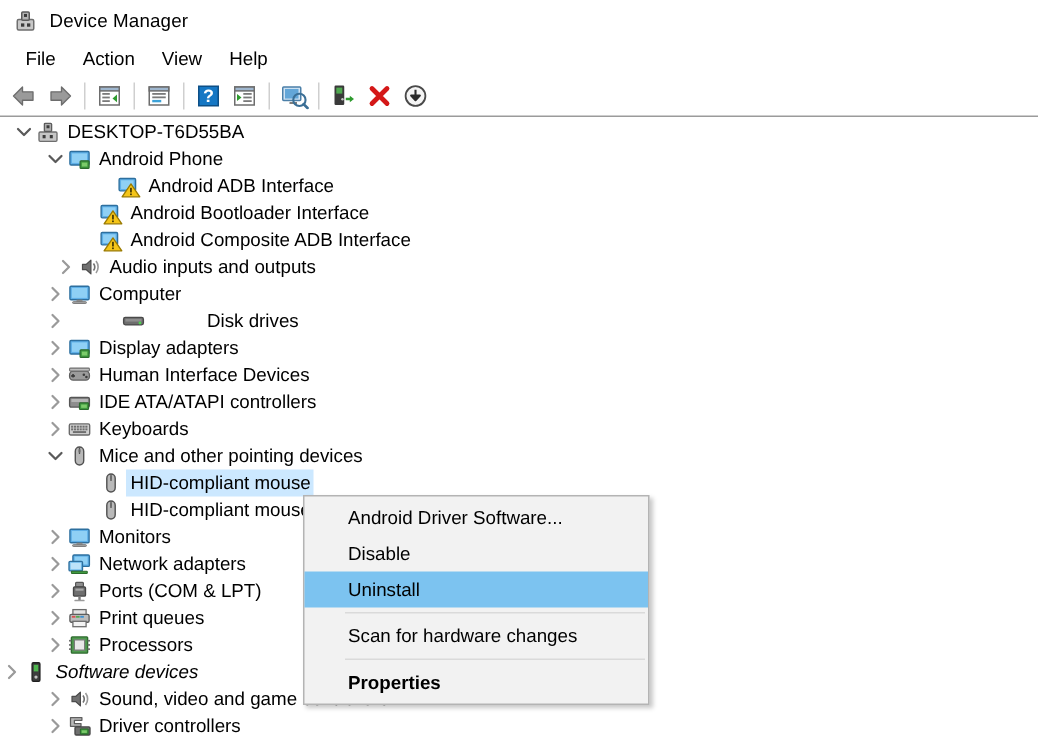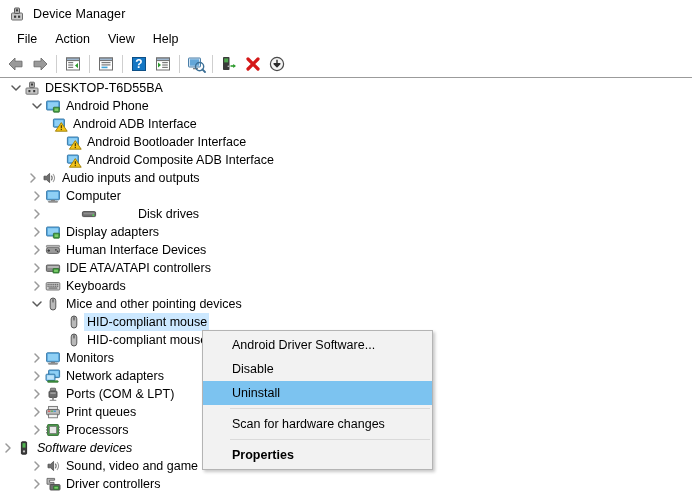--- a/index.html
+++ b/index.html
@@ -314,21 +314,21 @@
             </svg>
           </span>
           <span class="ticon"><svg width="16" height="16" viewBox="0 0 16 16">
               <rect x="1.6" y="3" width="12.8" height="9" rx="0.8" fill="#5fb0e8" stroke="#2d6f9e" stroke-width="0.9"></rect>
               <rect x="3" y="4.3" width="10" height="6.3" fill="#8fd0f5"></rect>
               <rect x="8.4" y="9.2" width="6" height="5" rx="0.6" fill="#3f9a3f" stroke="#2c6b2c" stroke-width="0.8"></rect>
               <rect x="9.6" y="10.4" width="3.6" height="2.6" fill="#7ccb6a"></rect>
             </svg></span>
           <span class="label">Android Phone</span>
         </div>
-        <div class="trow" style="padding-left: 36px;">
+        <div class="trow" style="padding-left: 62px;">
           <span class="chev"></span>
           <span class="ticon"><svg width="16" height="16" viewBox="0 0 16 16">
               <rect x="1.4" y="3" width="11" height="8.2" rx="0.8" fill="#5fb0e8" stroke="#2d6f9e" stroke-width="0.9"></rect>
               <rect x="2.7" y="4.2" width="8.4" height="5.8" fill="#8fd0f5"></rect>
               <path d="M9.3 6.6 L15.2 15.2 L3.4 15.2 Z" fill="#f5c518" stroke="#9a7a00" stroke-width="0.9" stroke-linejoin="round"></path>
               <rect x="8.75" y="9.2" width="1.1" height="3.1" fill="#3a3000"></rect>
               <rect x="8.75" y="13" width="1.1" height="1.1" fill="#3a3000"></rect>
             </svg></span>
           <span class="label">Android ADB Interface</span>
         </div>
@@ -347,21 +347,21 @@
           <span class="chev"></span>
           <span class="ticon"><svg width="16" height="16" viewBox="0 0 16 16">
               <rect x="1.4" y="3" width="11" height="8.2" rx="0.8" fill="#5fb0e8" stroke="#2d6f9e" stroke-width="0.9"></rect>
               <rect x="2.7" y="4.2" width="8.4" height="5.8" fill="#8fd0f5"></rect>
               <path d="M9.3 6.6 L15.2 15.2 L3.4 15.2 Z" fill="#f5c518" stroke="#9a7a00" stroke-width="0.9" stroke-linejoin="round"></path>
               <rect x="8.75" y="9.2" width="1.1" height="3.1" fill="#3a3000"></rect>
               <rect x="8.75" y="13" width="1.1" height="1.1" fill="#3a3000"></rect>
             </svg></span>
           <span class="label">Android Composite ADB Interface</span>
         </div>
-        <div class="trow" style="padding-left: 25px;">
+        <div class="trow" style="padding-left: 36px;">
           <span class="chev">
             <svg width="16" height="16" viewBox="0 0 16 16">
               <path d="M6 4 L10 8 L6 12" fill="none" stroke="#9a9a9a" stroke-width="1.5" stroke-linecap="round" stroke-linejoin="round"></path>
             </svg>
           </span>
           <span class="ticon"><svg width="16" height="16" viewBox="0 0 16 16">
               <path d="M3 6.2 L5.6 6.2 L8.6 3.4 L8.6 12.6 L5.6 9.8 L3 9.8 Z" fill="#707070" stroke="#4b4b4b" stroke-width="0.8" stroke-linejoin="round"></path>
               <path d="M10.3 5.6 A4 4 0 0 1 10.3 10.4" fill="none" stroke="#707070" stroke-width="1.1"></path>
               <path d="M12 4 A6.4 6.4 0 0 1 12 12" fill="none" stroke="#9a9a9a" stroke-width="1.1"></path>
             </svg></span>

